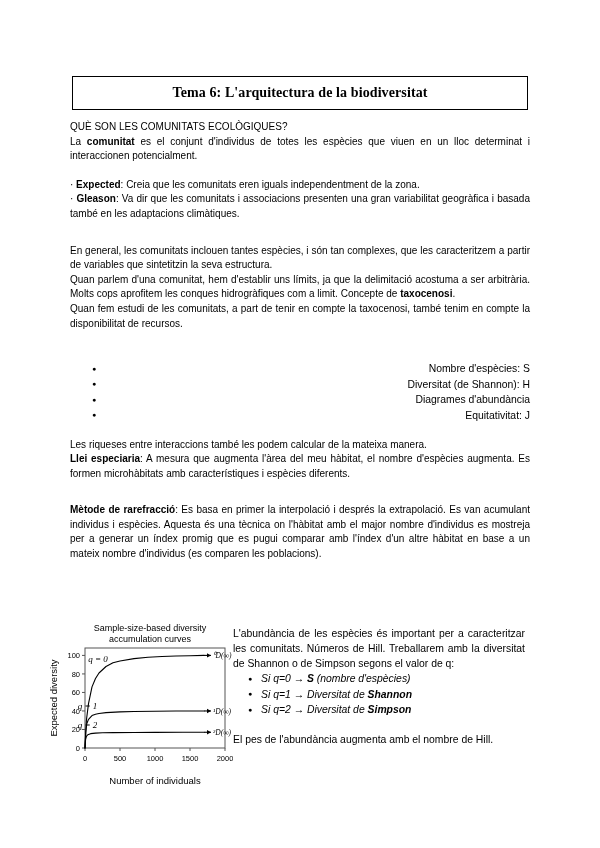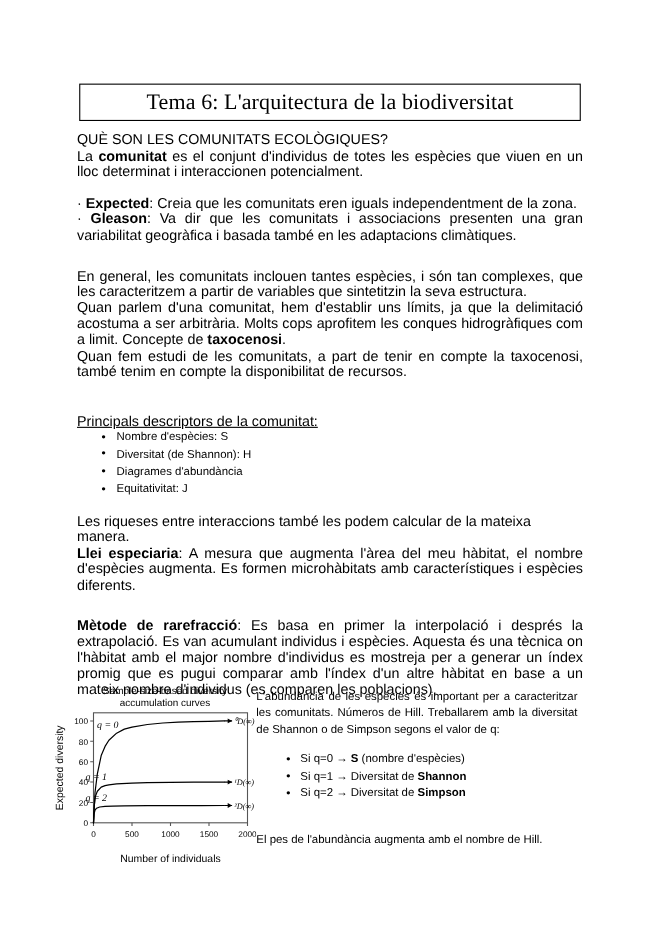--- a/index.html
+++ b/index.html
@@ -32,55 +32,56 @@
     width: 456px;
     height: 34px;
     border: 1.5px solid #000;
     box-sizing: border-box;
     display: flex;
     align-items: center;
     justify-content: center;
   }
   .title-text {
     font-family: "Liberation Serif", serif;
-    font-weight: normal;
-    font-size: 20px;
+    font-weight: bold;
+    font-size: 14px;
     letter-spacing: 0.1px;
     white-space: nowrap;
   }
 
   
   .body {
     position: absolute;
     left: 70px;
     top: 120px;
     width: 460px;
   }
   p {
     margin: 0;
-    font-size: 13px;
+    font-size: 10px;
     line-height: 14.6px;
     text-align: justify;
   }
   p.nojust { text-align: left; }
   .gap-m { height: 14px; }
   .gap-l { height: 22px; }
   .gap-xl { height: 30px; }
   b { font-weight: bold; }
   u { text-decoration: underline; }
 
   ul.bullets {
     margin: 0;
     padding: 0 0 0 36px;
     list-style: none;
   }
   ul.bullets li {
     font-size: 10.4px;
     line-height: 15.6px;
     position: relative;
+    text-align: right;
   }
   ul.bullets li::before {
     content: "\25CF";
     position: absolute;
     left: -14px;
     top: -0.5px;
     font-size: 7px;
   }
 
   
@@ -105,23 +106,24 @@
     left: 186px;
     top: 14px;
     width: 292px;
   }
   .rightcol p {
     font-size: 10.4px;
     line-height: 15px;
     text-align: justify;
   }
   ul.bullets2 {
-    margin: 12px;
+    margin: 0;
     padding: 0 0 0 28px;
     list-style: none;
+    font-style: italic;
   }
   ul.bullets2 li {
     font-size: 10.4px;
     line-height: 15.6px;
     position: relative;
     white-space: nowrap;
   }
   ul.bullets2 li::before {
     content: "\25CF";
     position: absolute;
@@ -150,21 +152,20 @@
     <p><span>· </span><b>Gleason</b><span>: Va dir que les comunitats i associacions presenten una gran variabilitat geogràfica i basada també en les adaptacions climàtiques.</span></p>
 
     <div class="gap-l"></div>
 
     <p>En general, les comunitats inclouen tantes espècies, i són tan complexes, que les caracteritzem a partir de variables que sintetitzin la seva estructura.</p>
     <p><span>Quan parlem d'una comunitat, hem d'establir uns límits, ja que la delimitació acostuma a ser arbitrària. Molts cops aprofitem les conques hidrogràfiques com a limit. Concepte de </span><b>taxocenosi</b><span>.</span></p>
     <p>Quan fem estudi de les comunitats, a part de tenir en compte la taxocenosi, també tenim en compte la disponibilitat de recursos.</p>
 
     <div class="gap-xl"></div>
 
-    <p class="nojust"><u>Principals descriptors de la comunitat:</u></p>
 
     <ul class="bullets">
       <li>Nombre d'espècies: S</li>
       <li>Diversitat (de Shannon): H</li>
       <li>Diagrames d'abundància</li>
       <li>Equitativitat: J</li>
     </ul>
 
     <div class="gap-m"></div>
 

